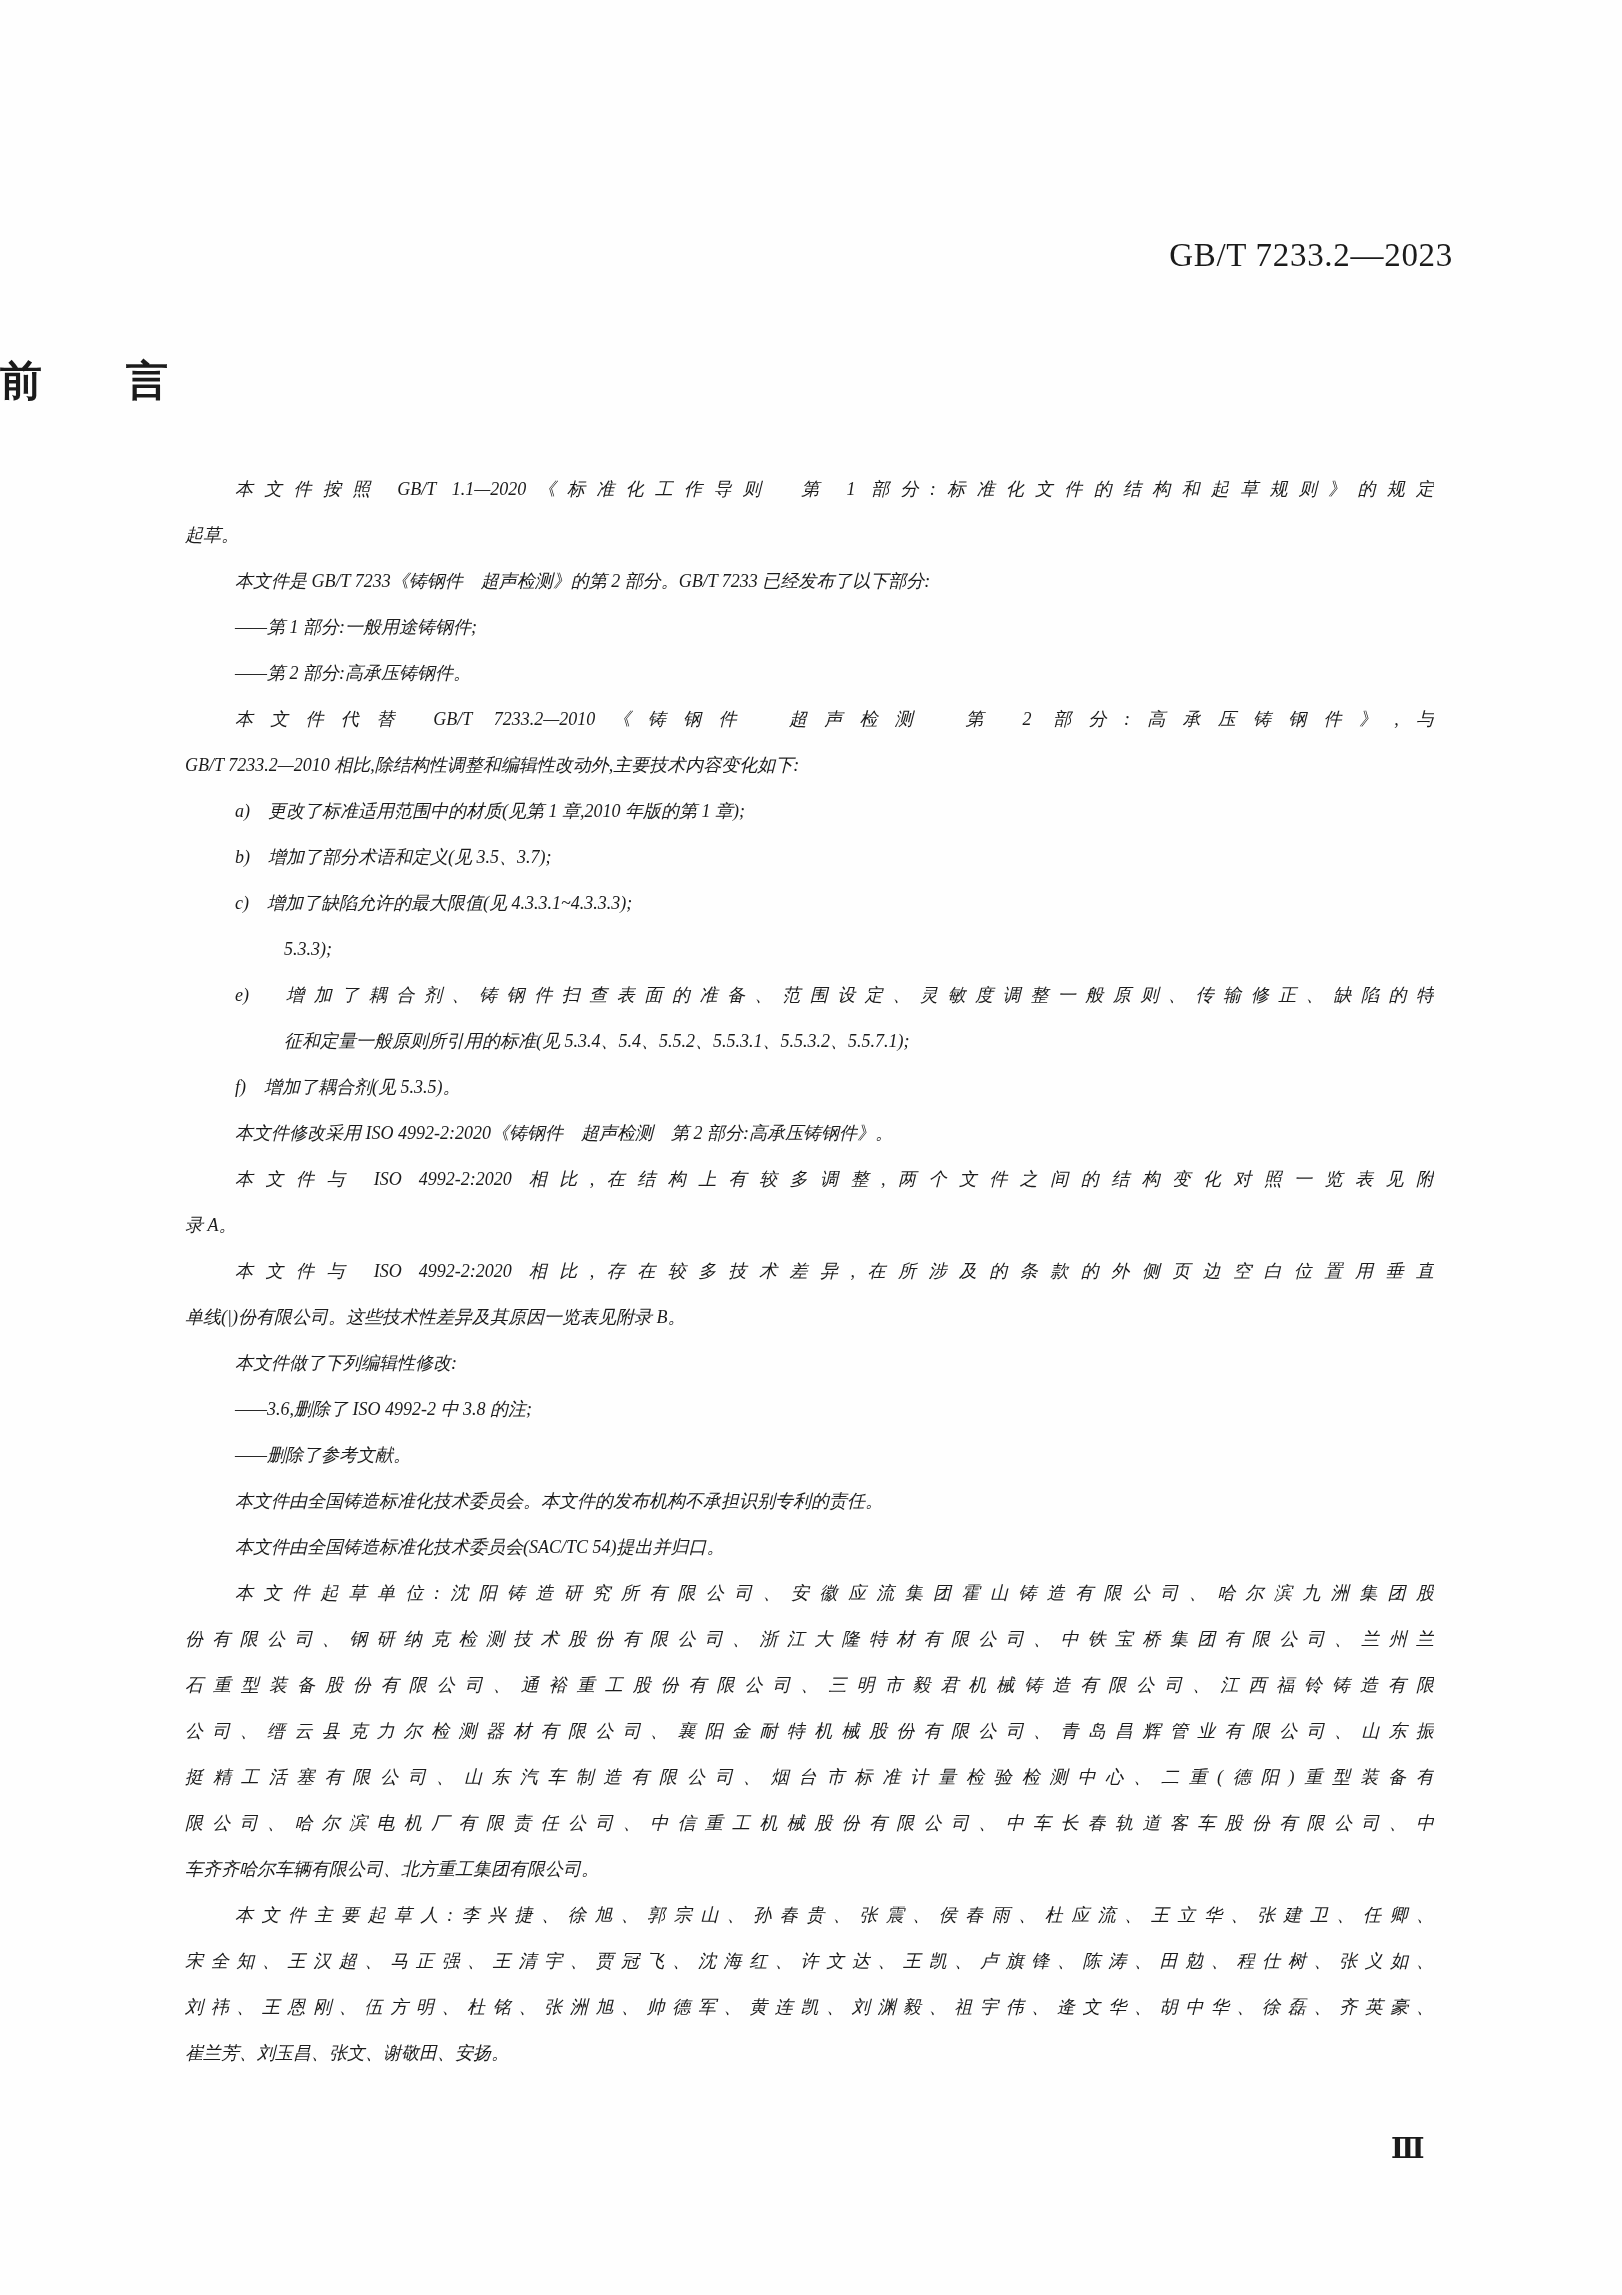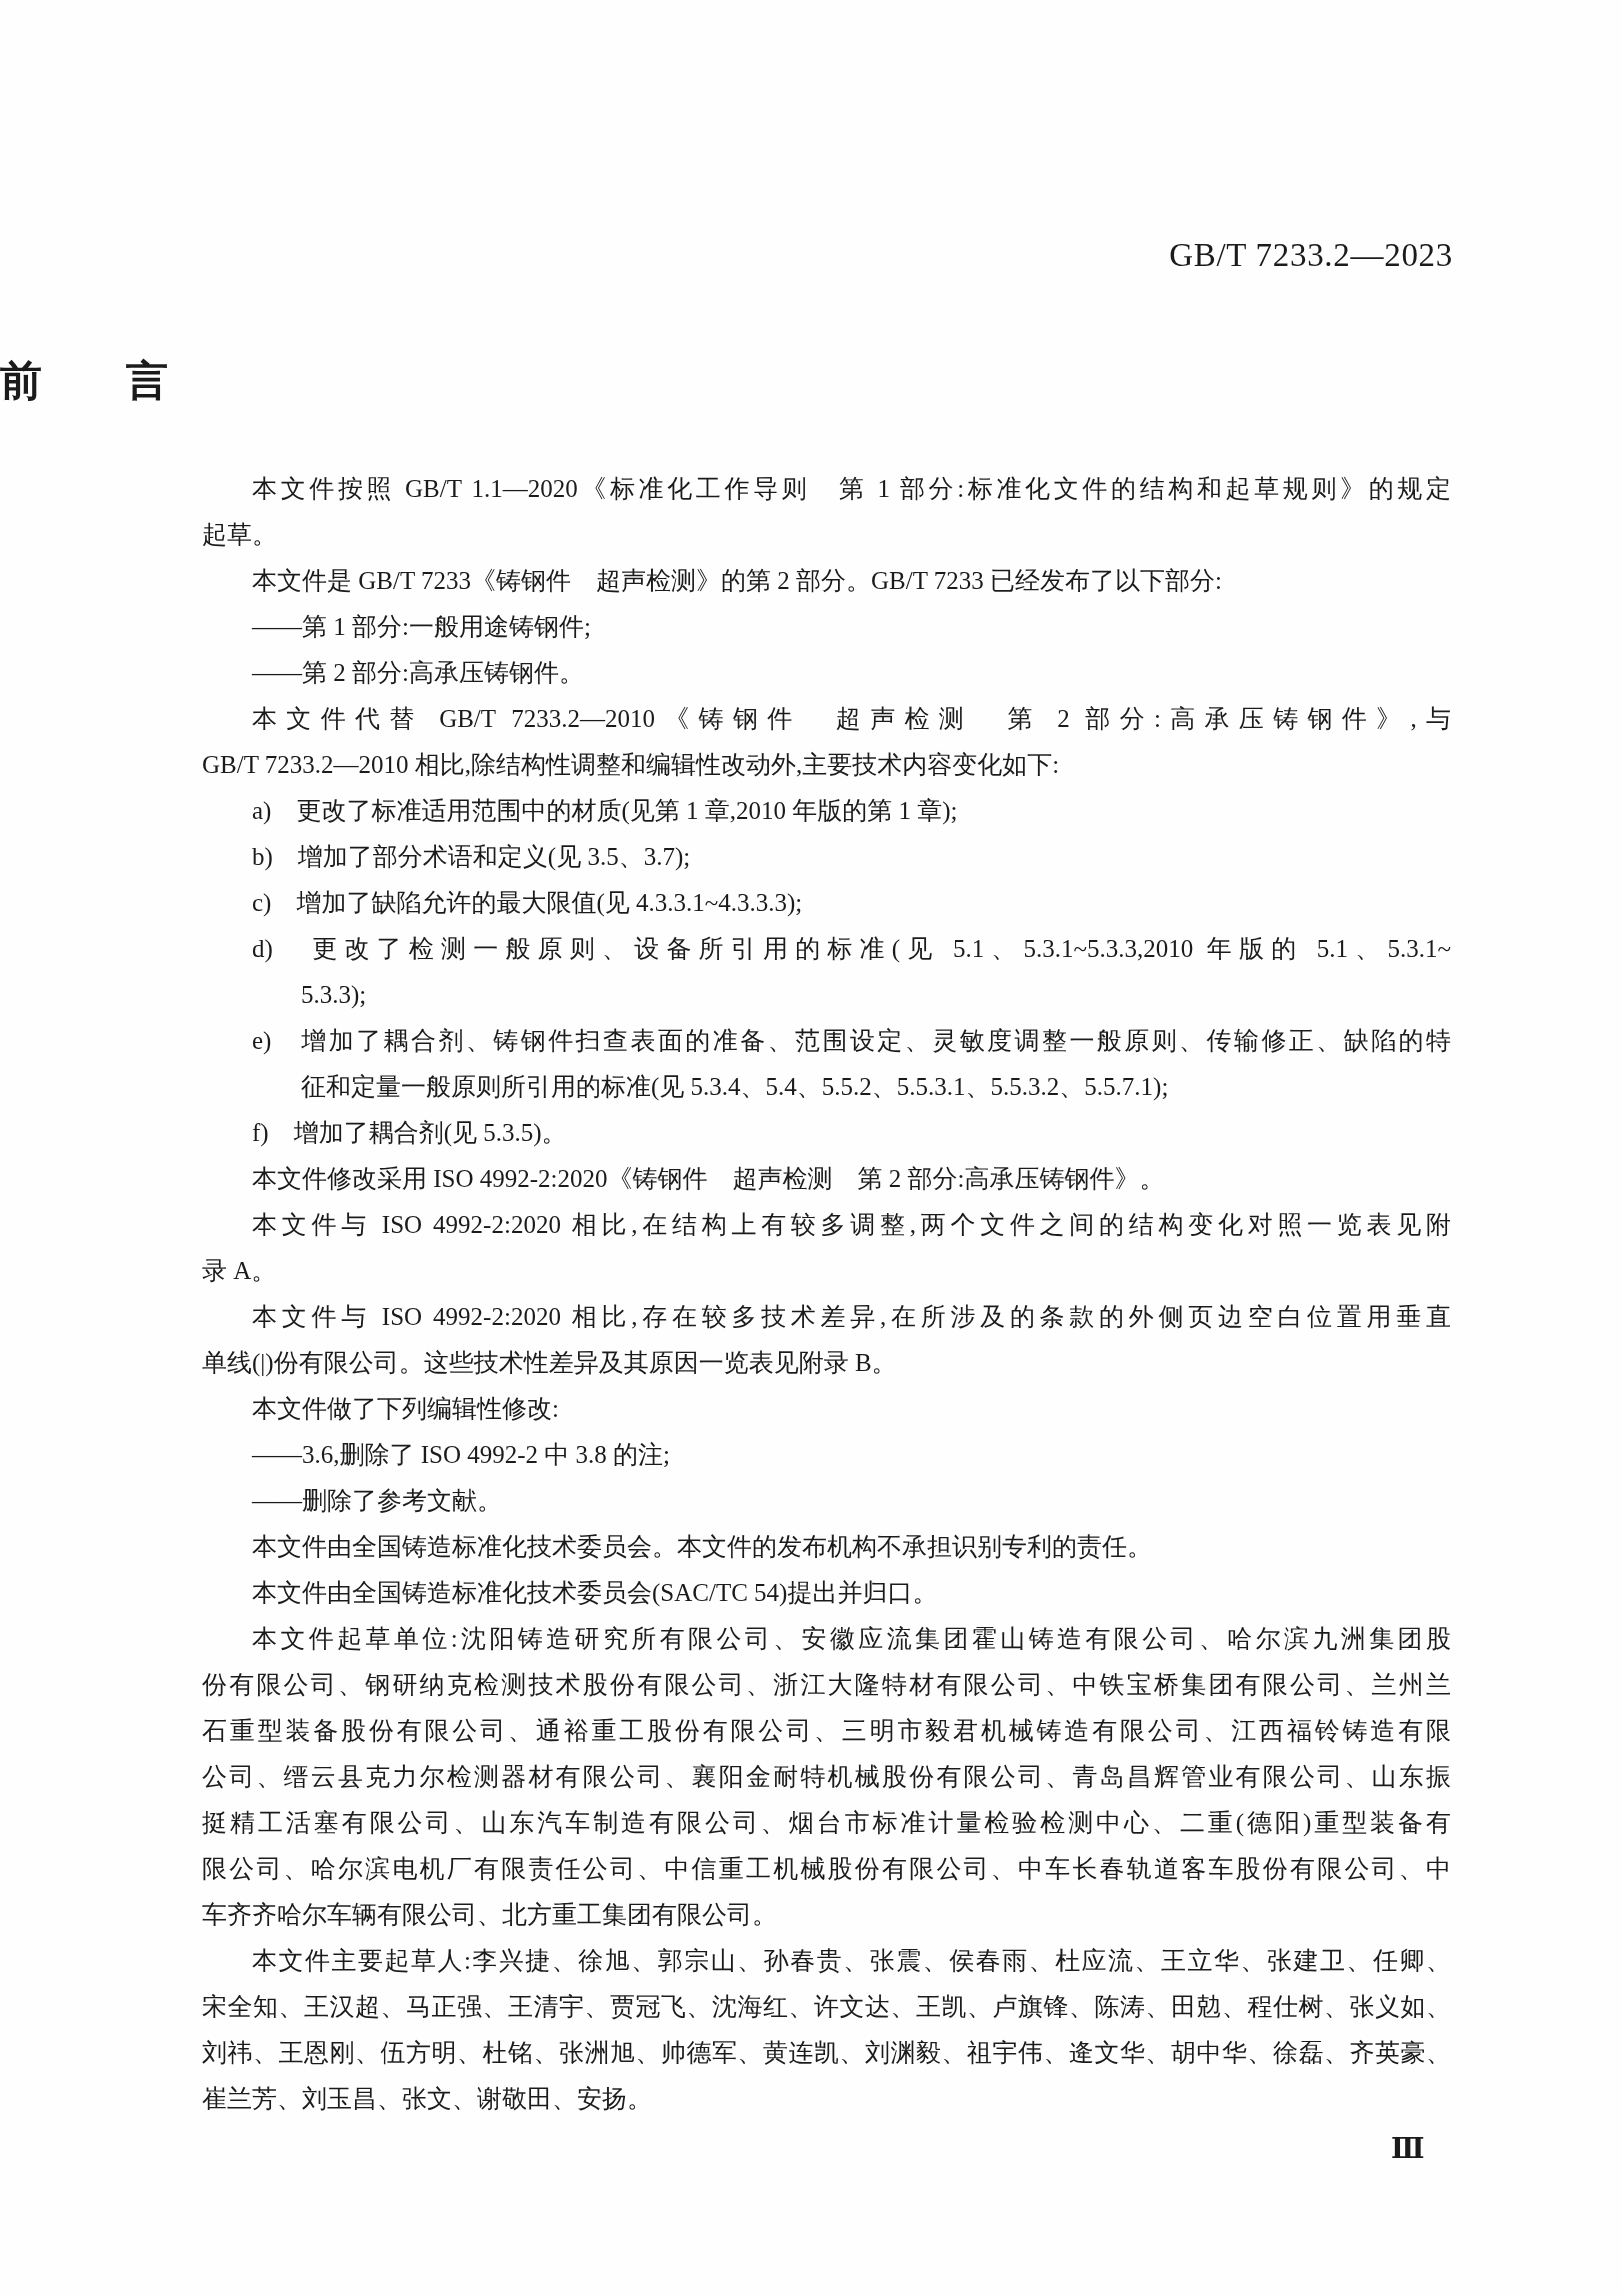--- a/index.html
+++ b/index.html
@@ -24,24 +24,25 @@
     top:353px;left:0;width:100%;
     margin:0;
     text-align:left;
     font-size:42px;
     font-weight:900;
     font-family:"Liberation Sans","DejaVu Sans",sans-serif;
     white-space:pre;
   }
   .doc-body{
     position:absolute;
-    left:202px;top:466px;
+    left:185px;top:466px;
     width:1249px;
-    font-size:25px;
+    font-size:18px;
     line-height:46px;
+    font-style:italic;
   }
   .line{
     height:46px;
     overflow:hidden;
     white-space:normal;
   }
   .indent2{text-indent:50px;}
   .indent4{padding-left:99px;}
   .just{text-align:justify;text-align-last:justify;}
   .page-number{
@@ -63,21 +64,20 @@
       <div class="line indent2 just">本文件按照 GB/T 1.1—2020《标准化工作导则　第 1 部分:标准化文件的结构和起草规则》的规定</div>
       <div class="line flush">起草。</div>
       <div class="line indent2">本文件是 GB/T 7233《铸钢件　超声检测》的第 2 部分。GB/T 7233 已经发布了以下部分:</div>
       <div class="line indent2">——第 1 部分:一般用途铸钢件;</div>
       <div class="line indent2">——第 2 部分:高承压铸钢件。</div>
       <div class="line indent2 just">本文件代替 GB/T 7233.2—2010《铸钢件　超声检测　第 2 部分:高承压铸钢件》,与</div>
       <div class="line flush">GB/T 7233.2—2010 相比,除结构性调整和编辑性改动外,主要技术内容变化如下:</div>
       <div class="line indent2">a)　更改了标准适用范围中的材质(见第 1 章,2010 年版的第 1 章);</div>
       <div class="line indent2">b)　增加了部分术语和定义(见 3.5、3.7);</div>
       <div class="line indent2">c)　增加了缺陷允许的最大限值(见 4.3.3.1~4.3.3.3);</div>
-      <div class="line indent2 just">d)　更改了检测一般原则、设备所引用的标准(见 5.1、5.3.1~5.3.3,2010 年版的 5.1、5.3.1~</div>
       <div class="line indent4">5.3.3);</div>
       <div class="line indent2 just">e)　增加了耦合剂、铸钢件扫查表面的准备、范围设定、灵敏度调整一般原则、传输修正、缺陷的特</div>
       <div class="line indent4">征和定量一般原则所引用的标准(见 5.3.4、5.4、5.5.2、5.5.3.1、5.5.3.2、5.5.7.1);</div>
       <div class="line indent2">f)　增加了耦合剂(见 5.3.5)。</div>
       <div class="line indent2">本文件修改采用 ISO 4992-2:2020《铸钢件　超声检测　第 2 部分:高承压铸钢件》。</div>
       <div class="line indent2 just">本文件与 ISO 4992-2:2020 相比,在结构上有较多调整,两个文件之间的结构变化对照一览表见附</div>
       <div class="line flush">录 A。</div>
       <div class="line indent2 just">本文件与 ISO 4992-2:2020 相比,存在较多技术差异,在所涉及的条款的外侧页边空白位置用垂直</div>
       <div class="line flush">单线(|)份有限公司。这些技术性差异及其原因一览表见附录 B。</div>
       <div class="line indent2">本文件做了下列编辑性修改:</div>

